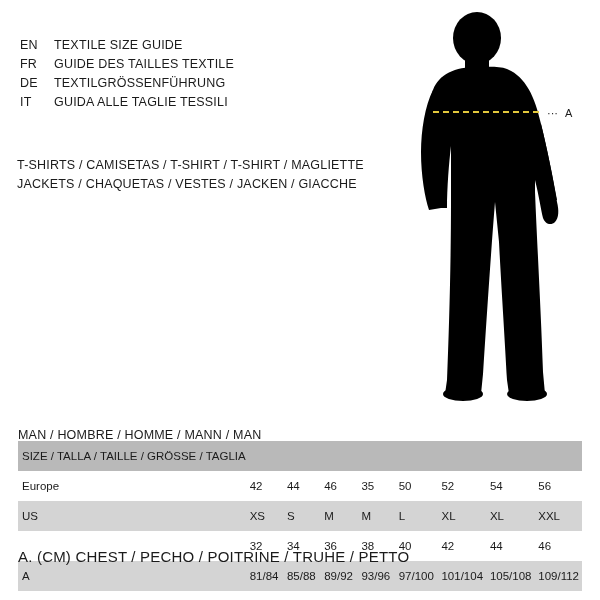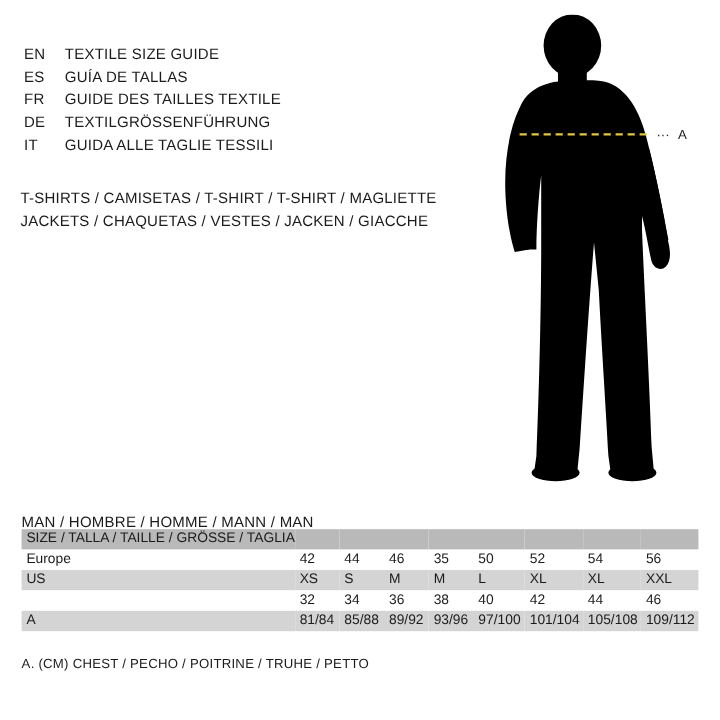--- a/index.html
+++ b/index.html
@@ -86,21 +86,21 @@
   }
 
   #size-table {
     position: absolute;
     left: 18px;
     top: 441px;
     width: 564px;
     border-collapse: collapse;
     font-size: 11.5px;
   }
-  #size-table tr { height: 17px; padding-left: 25px; }
+  #size-table tr { height: 30px; padding-left: 25px; }
   #size-table td {
     padding: 0 0 0 0;
     vertical-align: middle;
     line-height: 17px;
     white-space: nowrap;
   }
   #size-table td.lbl {
     padding-left: 4px;
     width: 84px;
     text-align: left;
@@ -111,36 +111,32 @@
     padding-left: 4px;
   }
   tr.header-row { background: #b9b9b9; }
   tr.shade { background: #d4d4d4; }
   tr.plain { background: #ffffff; }
 
   #footnote {
     position: absolute;
     left: 18px;
     top: 548px;
-    font-size: 11px;
+    font-size: 15px;
     letter-spacing: 0.2px;
     text-transform: uppercase;
   }
 </style>
 </head>
 <body>
 
 <div id="lang-block">
   <div class="lang-row">
     <span class="lang-code">EN</span>
     <span class="lang-text">TEXTILE SIZE GUIDE</span>
-  </div>
-  <div class="lang-row">
-    <span class="lang-code">ES</span>
-    <span class="lang-text">GUÍA DE TALLAS</span>
   </div>
   <div class="lang-row">
     <span class="lang-code">FR</span>
     <span class="lang-text">GUIDE DES TAILLES TEXTILE</span>
   </div>
   <div class="lang-row">
     <span class="lang-code">DE</span>
     <span class="lang-text">TEXTILGRÖSSENFÜHRUNG</span>
   </div>
   <div class="lang-row">

